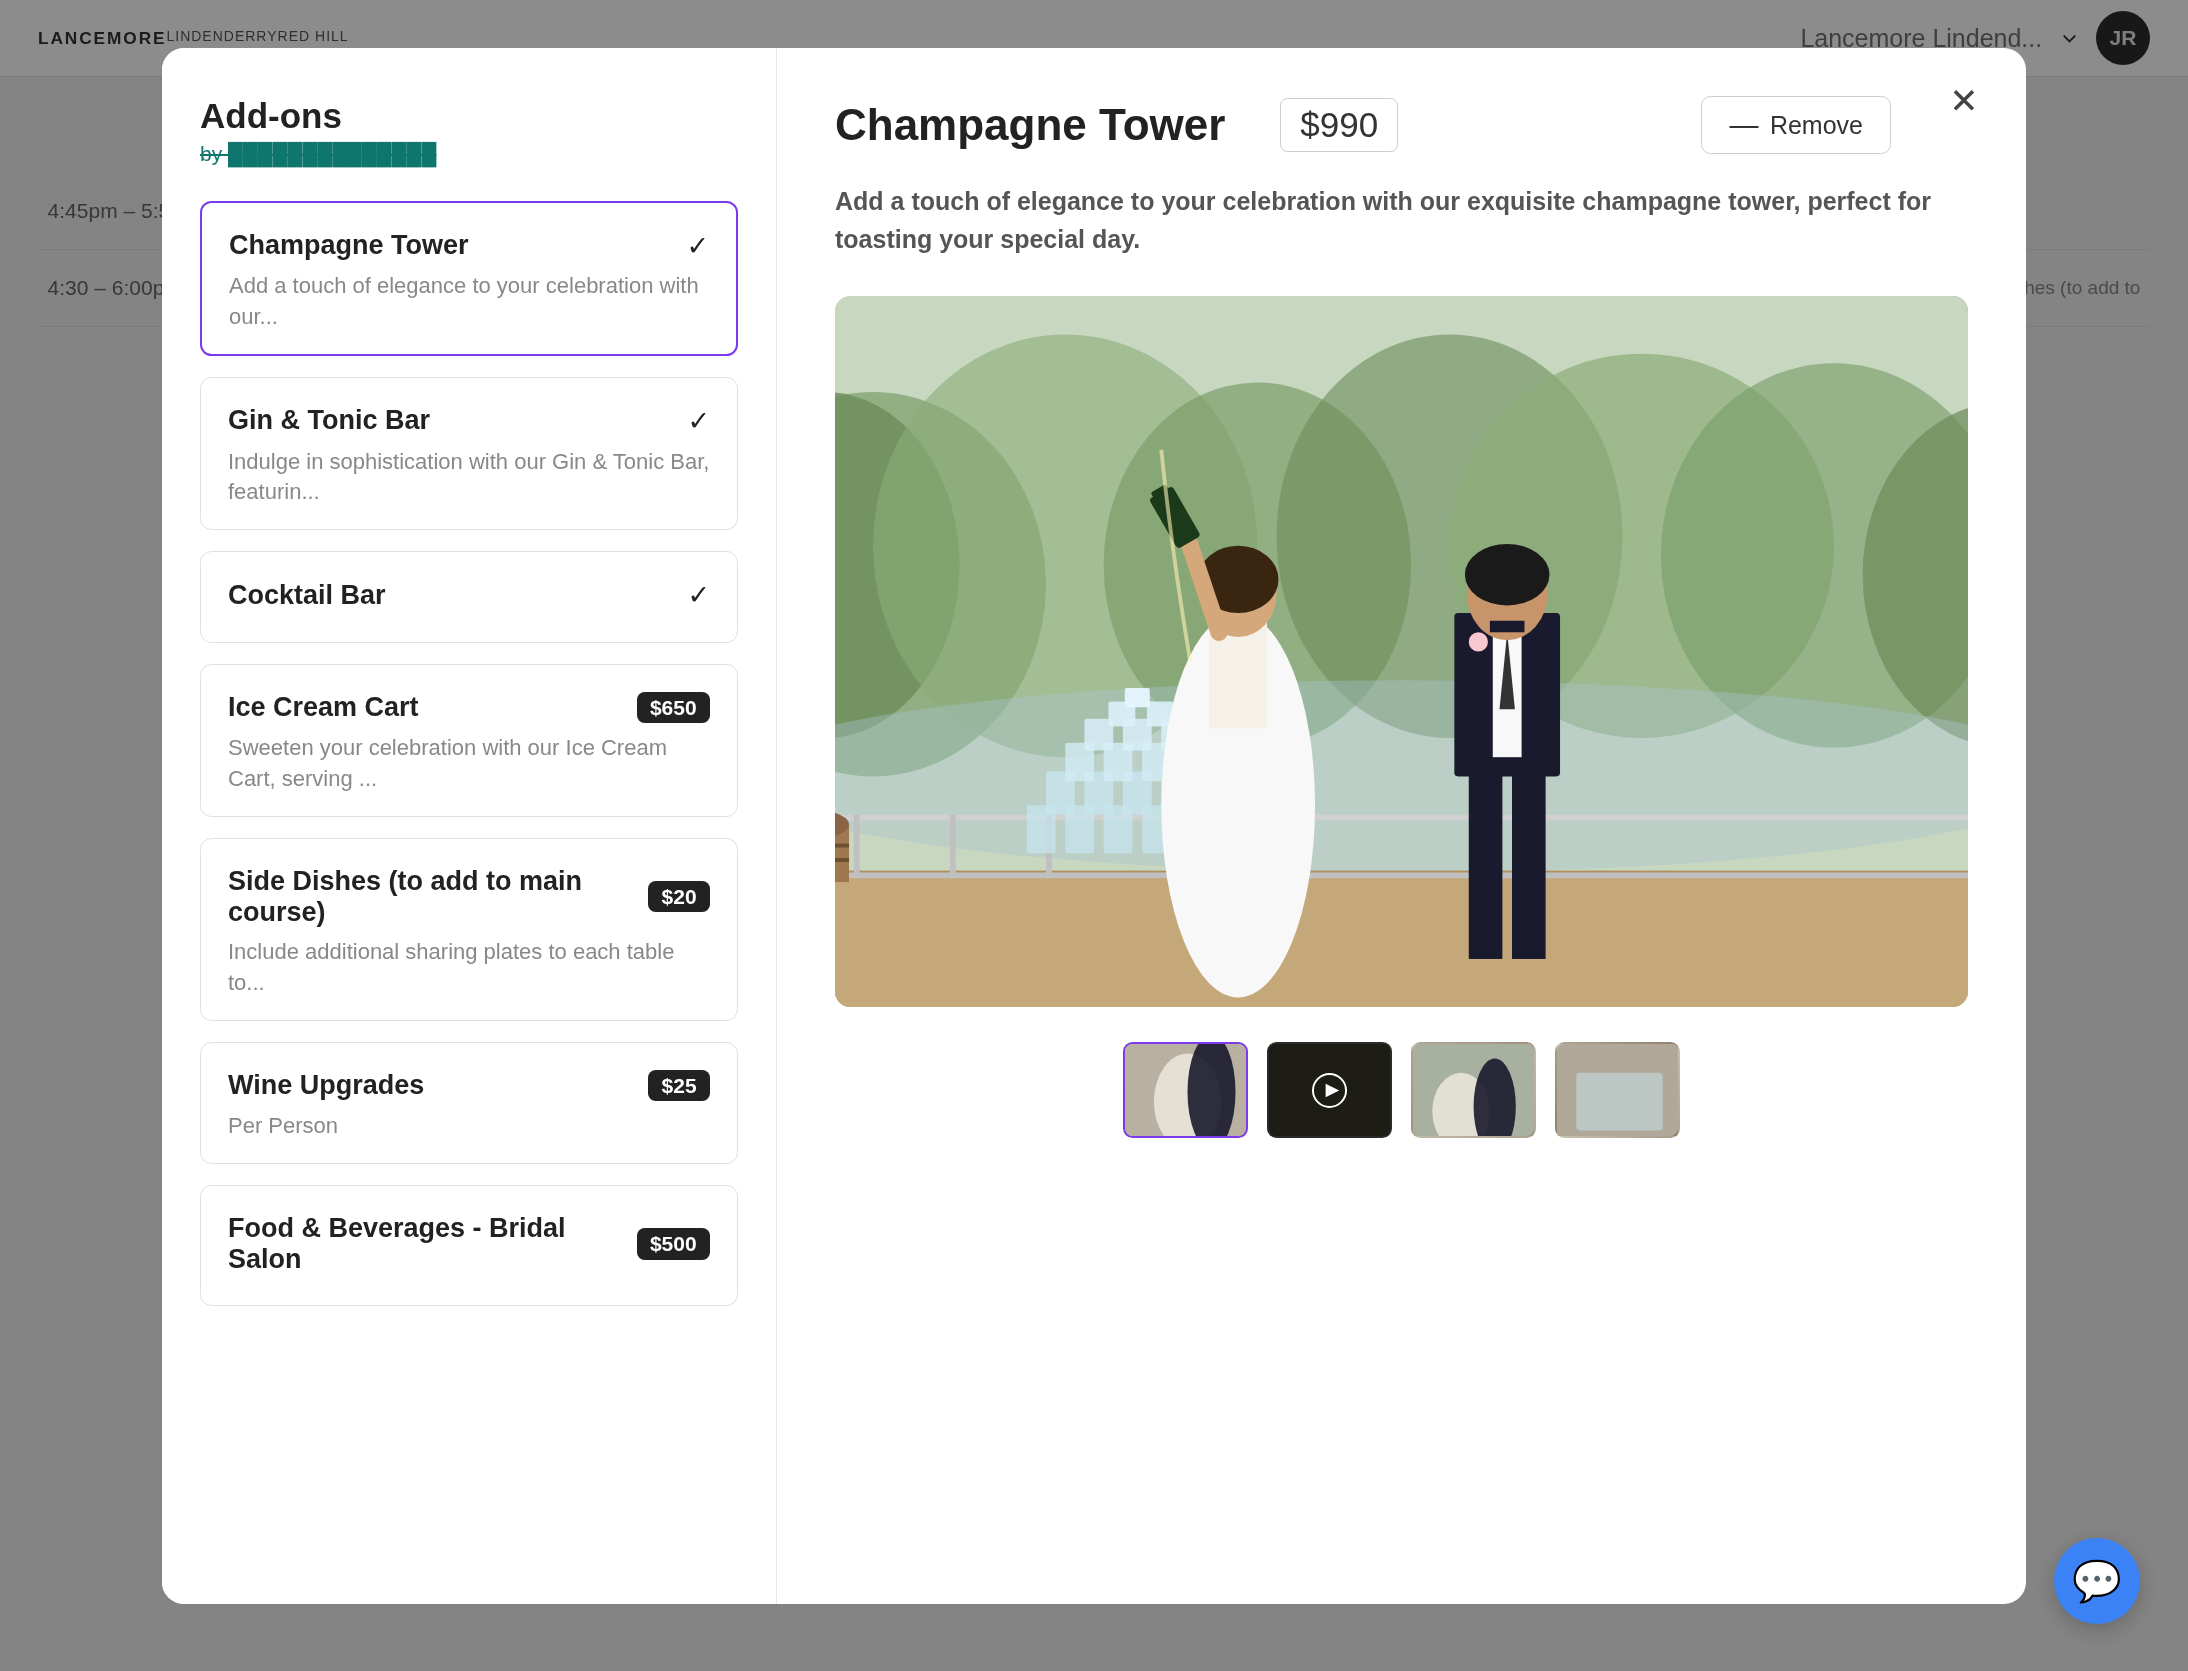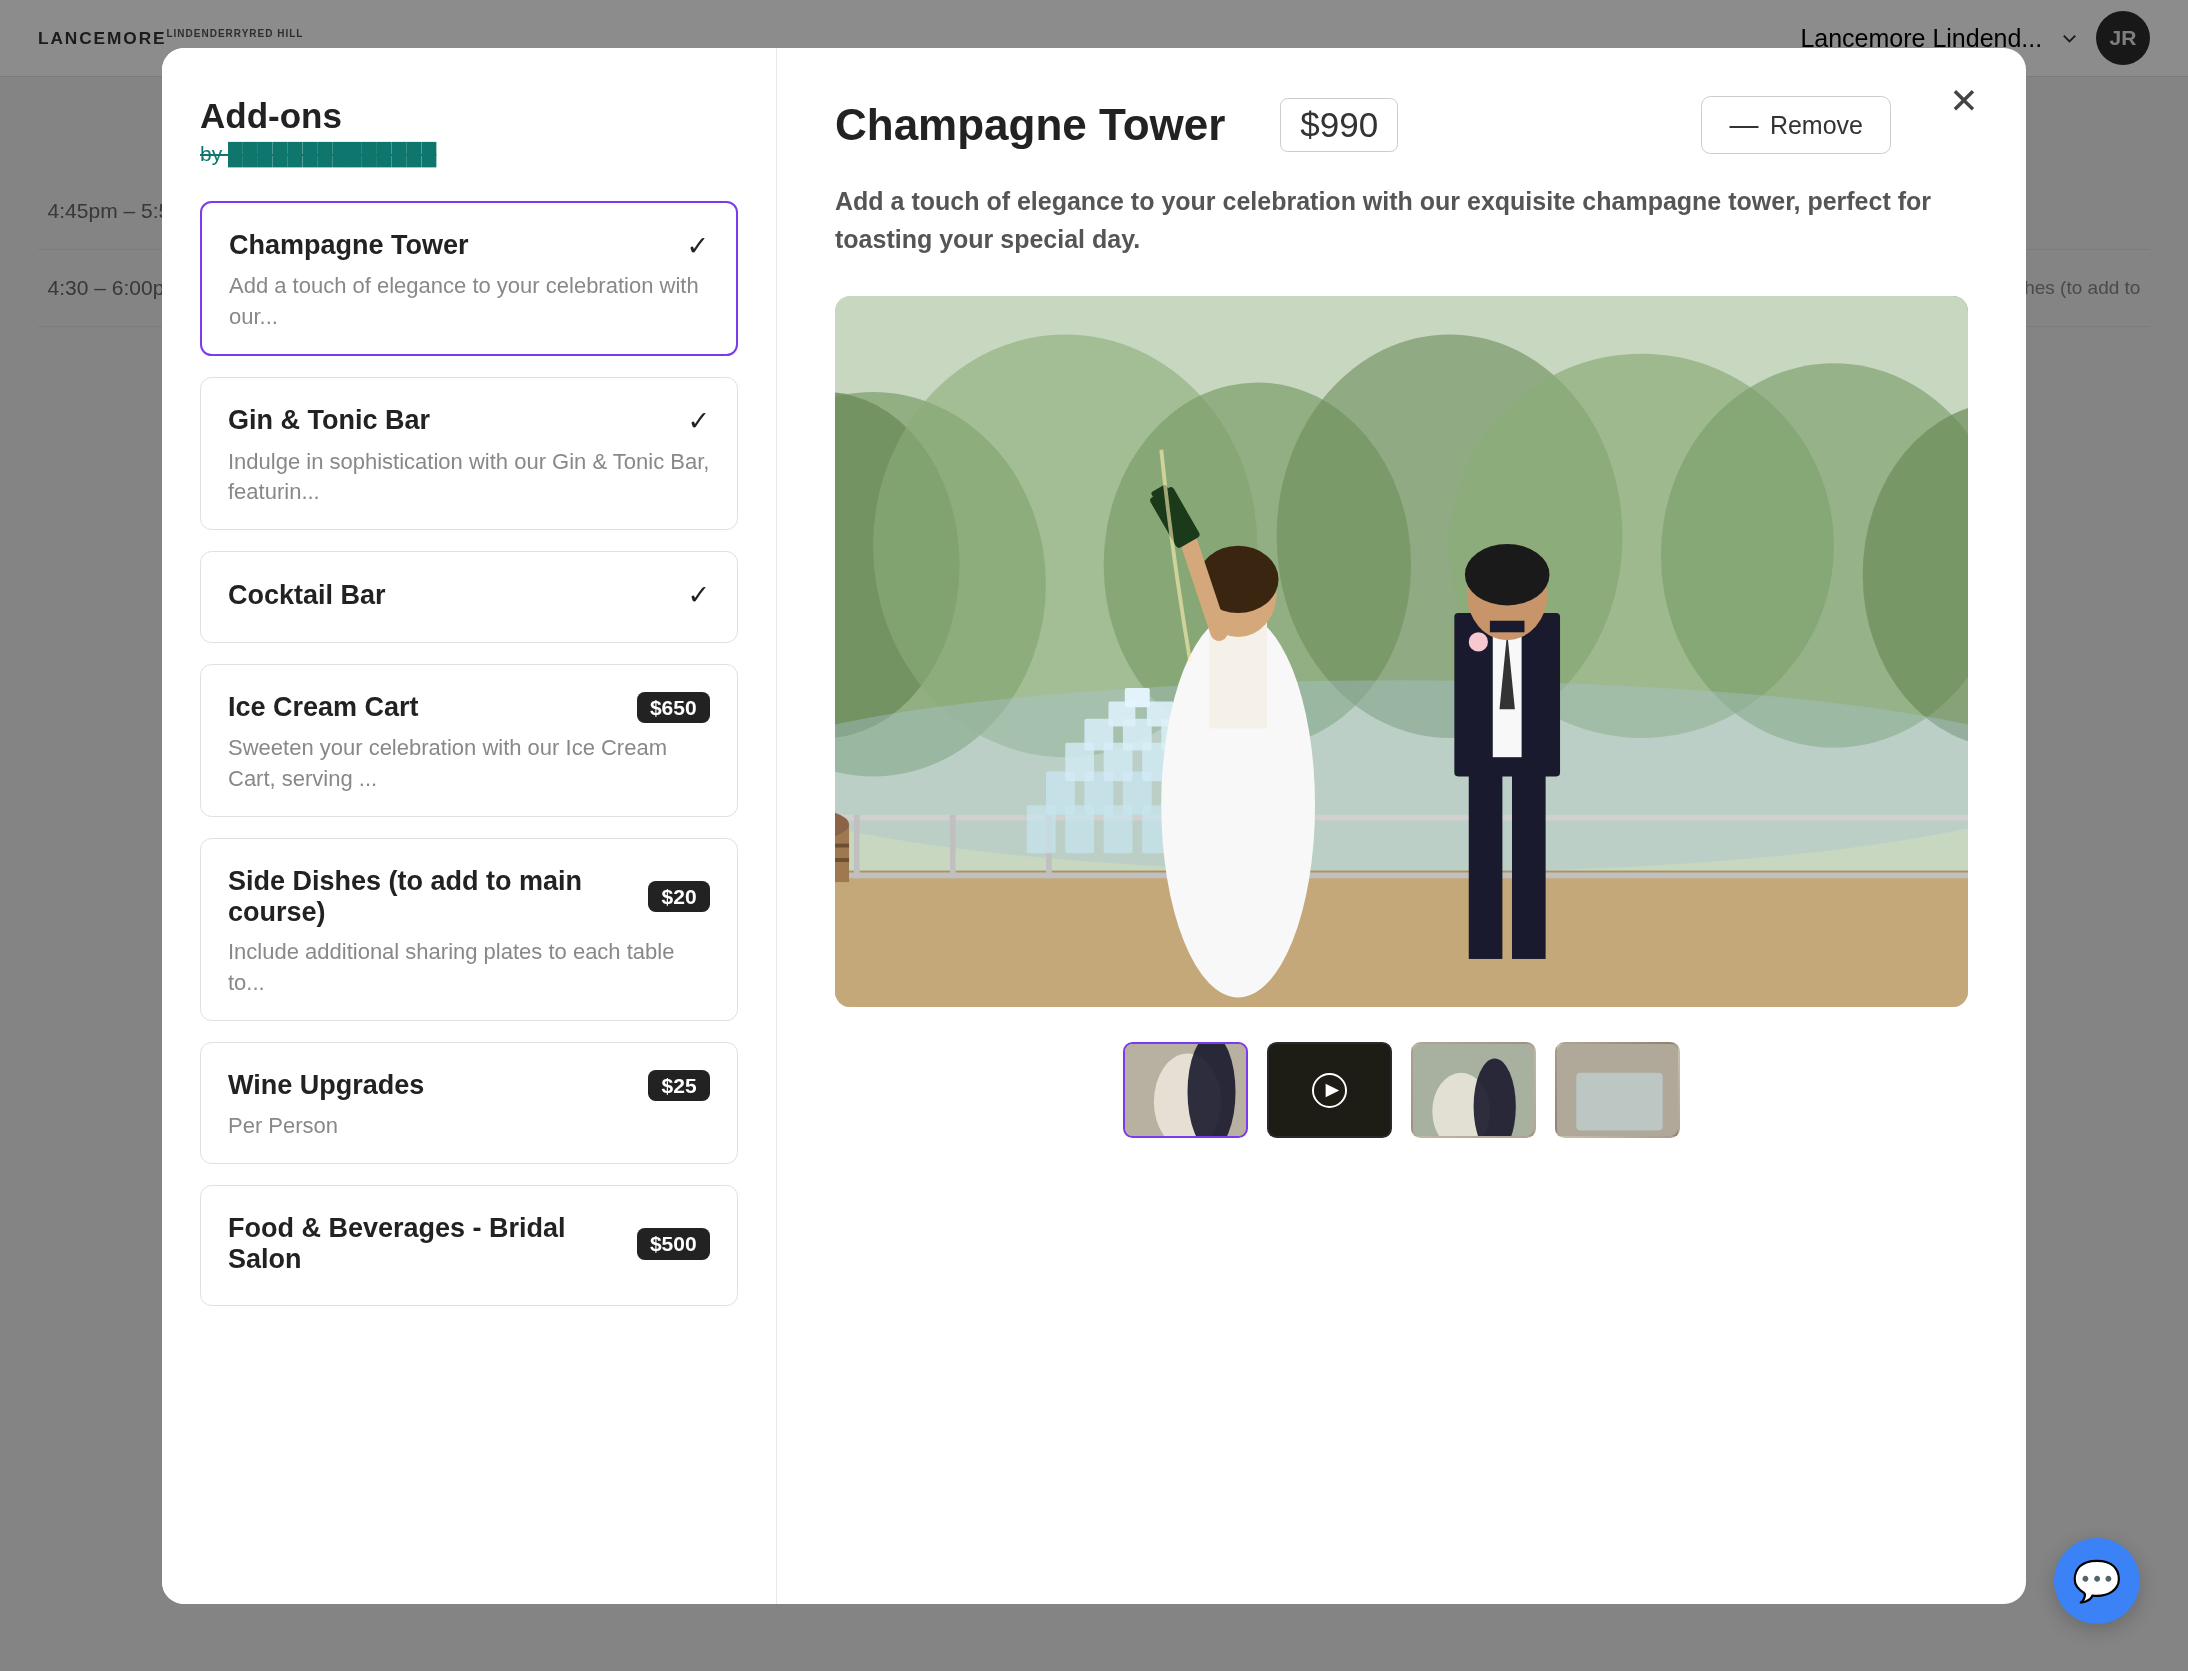--- a/index.html
+++ b/index.html
@@ -35,34 +35,34 @@
       display: flex;
       flex-direction: row;
       font-size: 17.3px;
       font-weight: 700;
       letter-spacing: 1.9px;
       color: #333;
       line-height: 1.2;
       justify-content: flex-end;
     }
     .nav-logo .sub {
-      font-size: 10px;
-      font-weight: 700;
+      font-size: 14px;
+      font-weight: 400;
       letter-spacing: 1px;
       color: #555;
     }
     .nav-right {
       margin-left: auto;
       display: flex;
       align-items: center;
       gap: 15.4px;
     }
     .nav-location {
       font-size: 25px;
-      color: #000000;
+      color: #737373;
     }
     .nav-avatar {
       width: 54px;
       height: 54px;
       border-radius: 50%;
       background: #2c2c2c;
       color: #e5e5e5;
       display: flex;
       align-items: center;
       justify-content: center;

